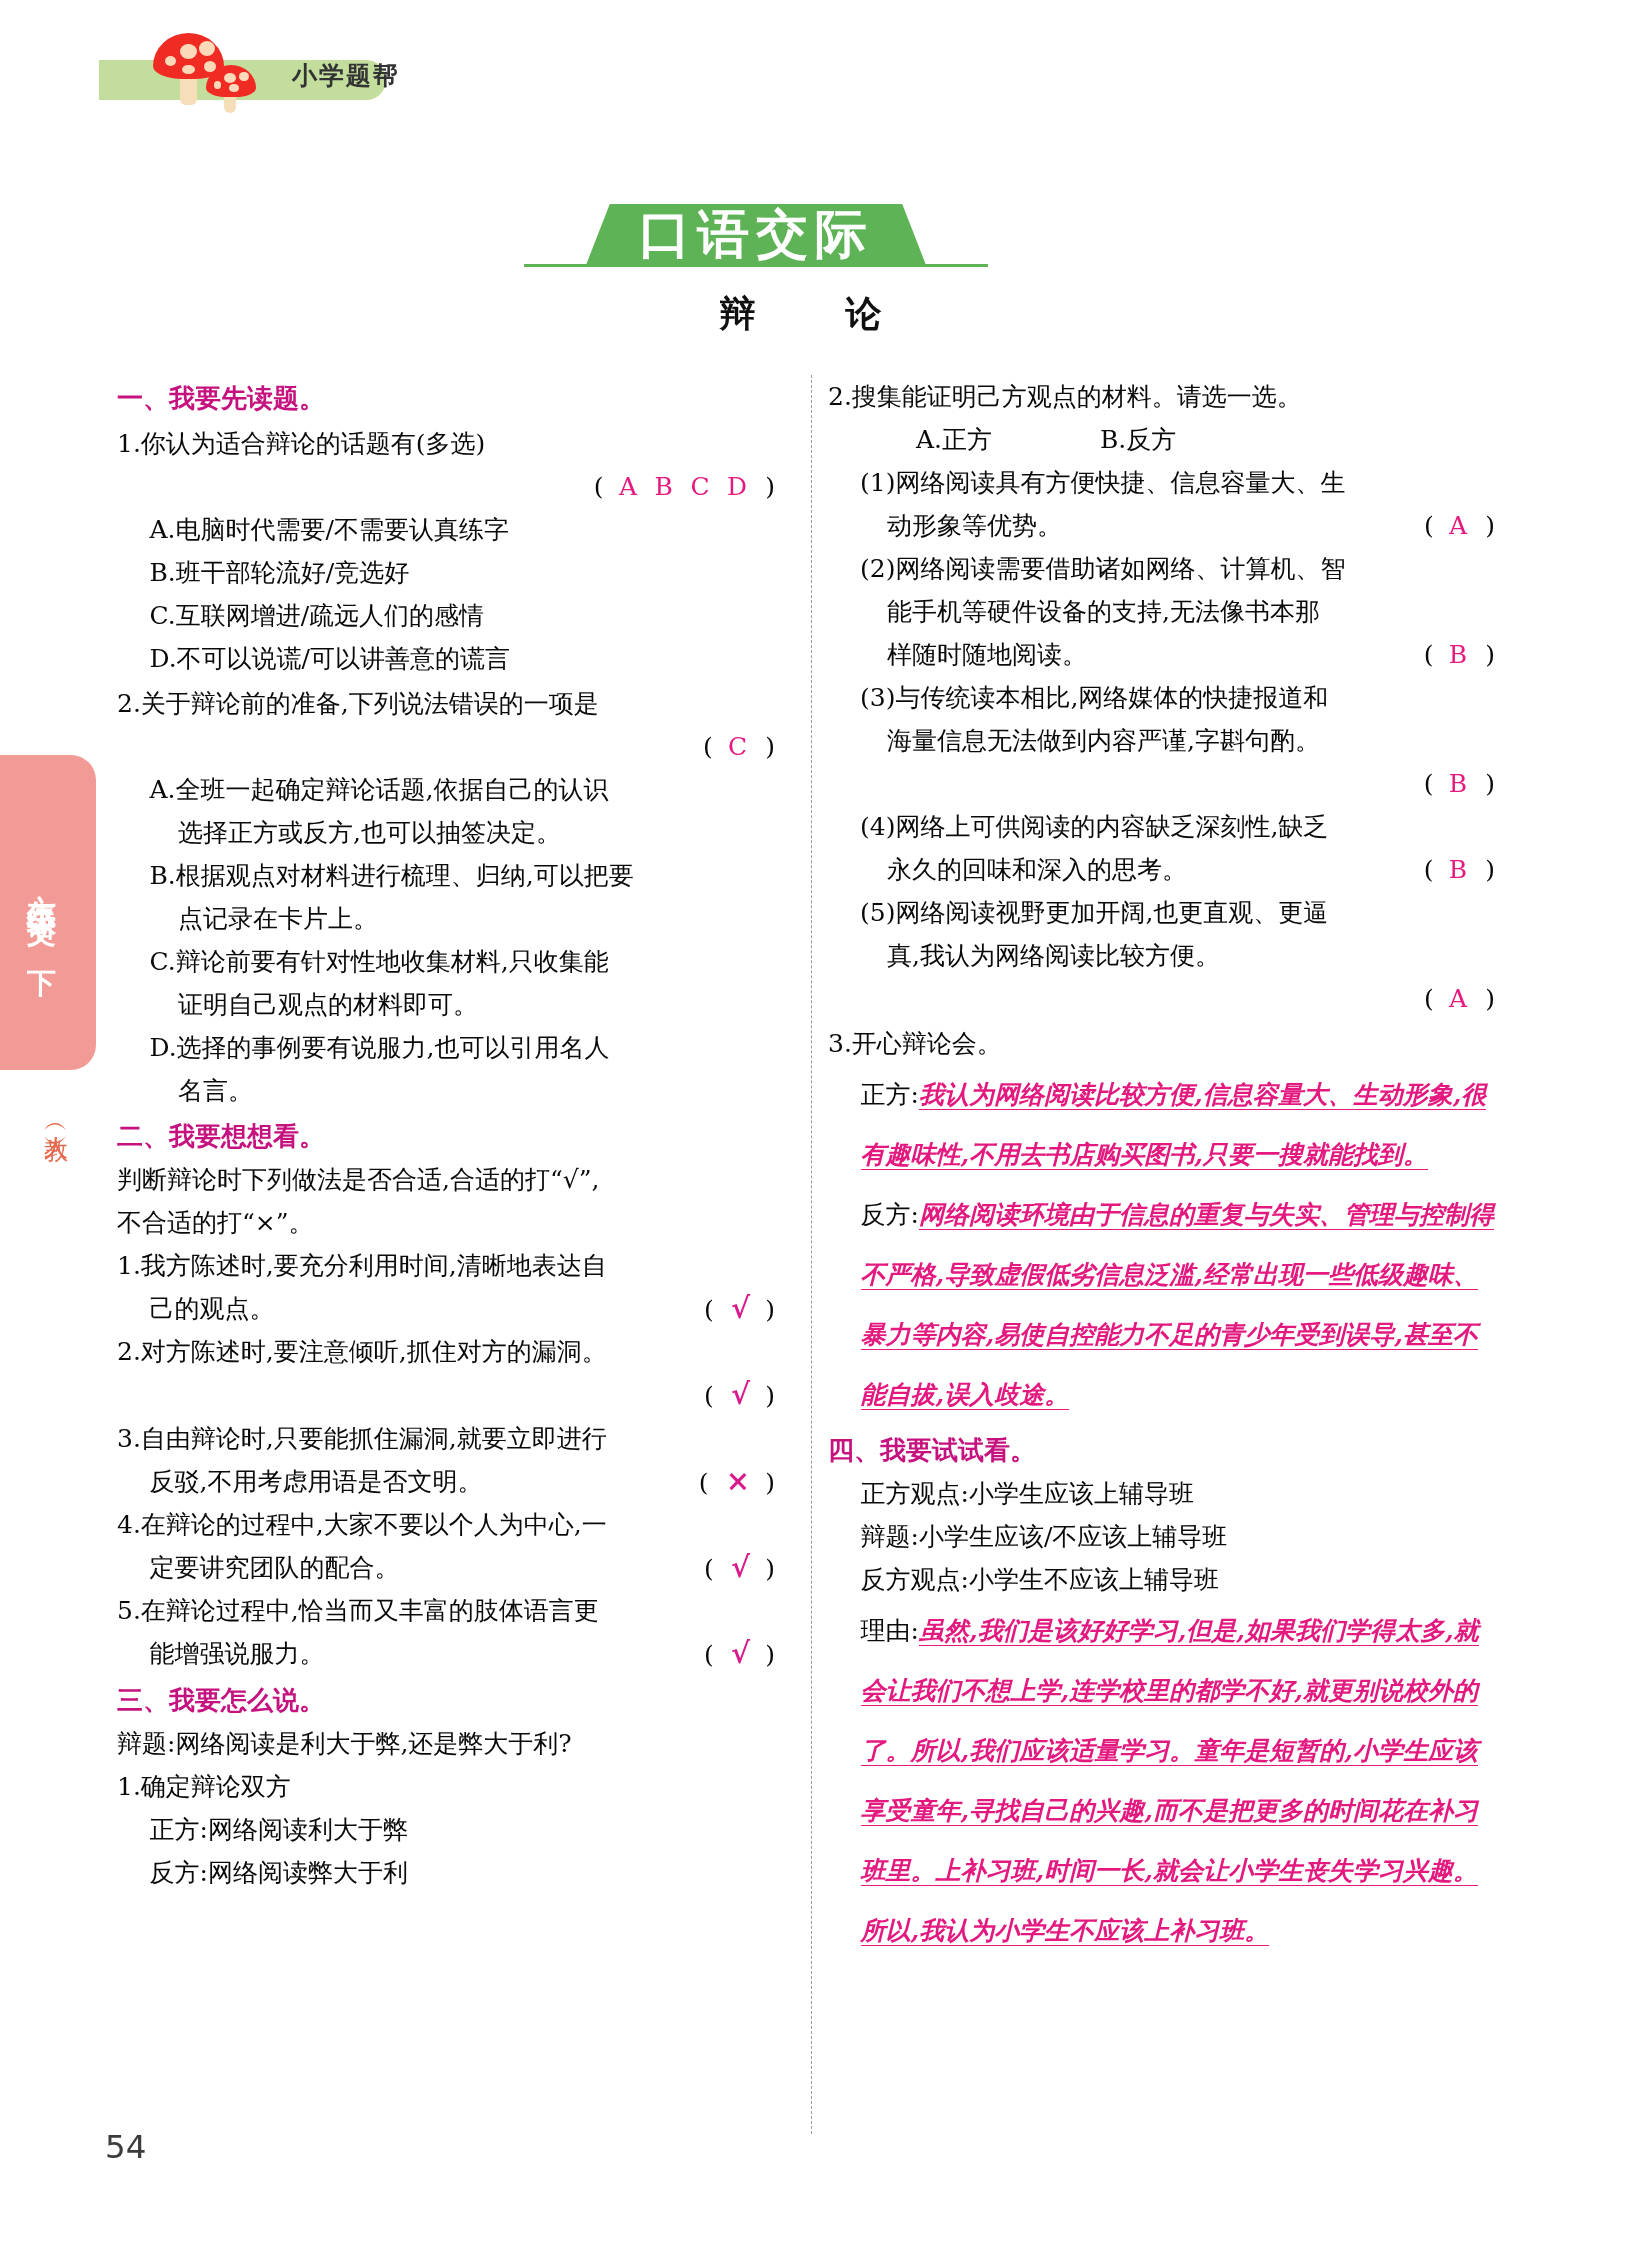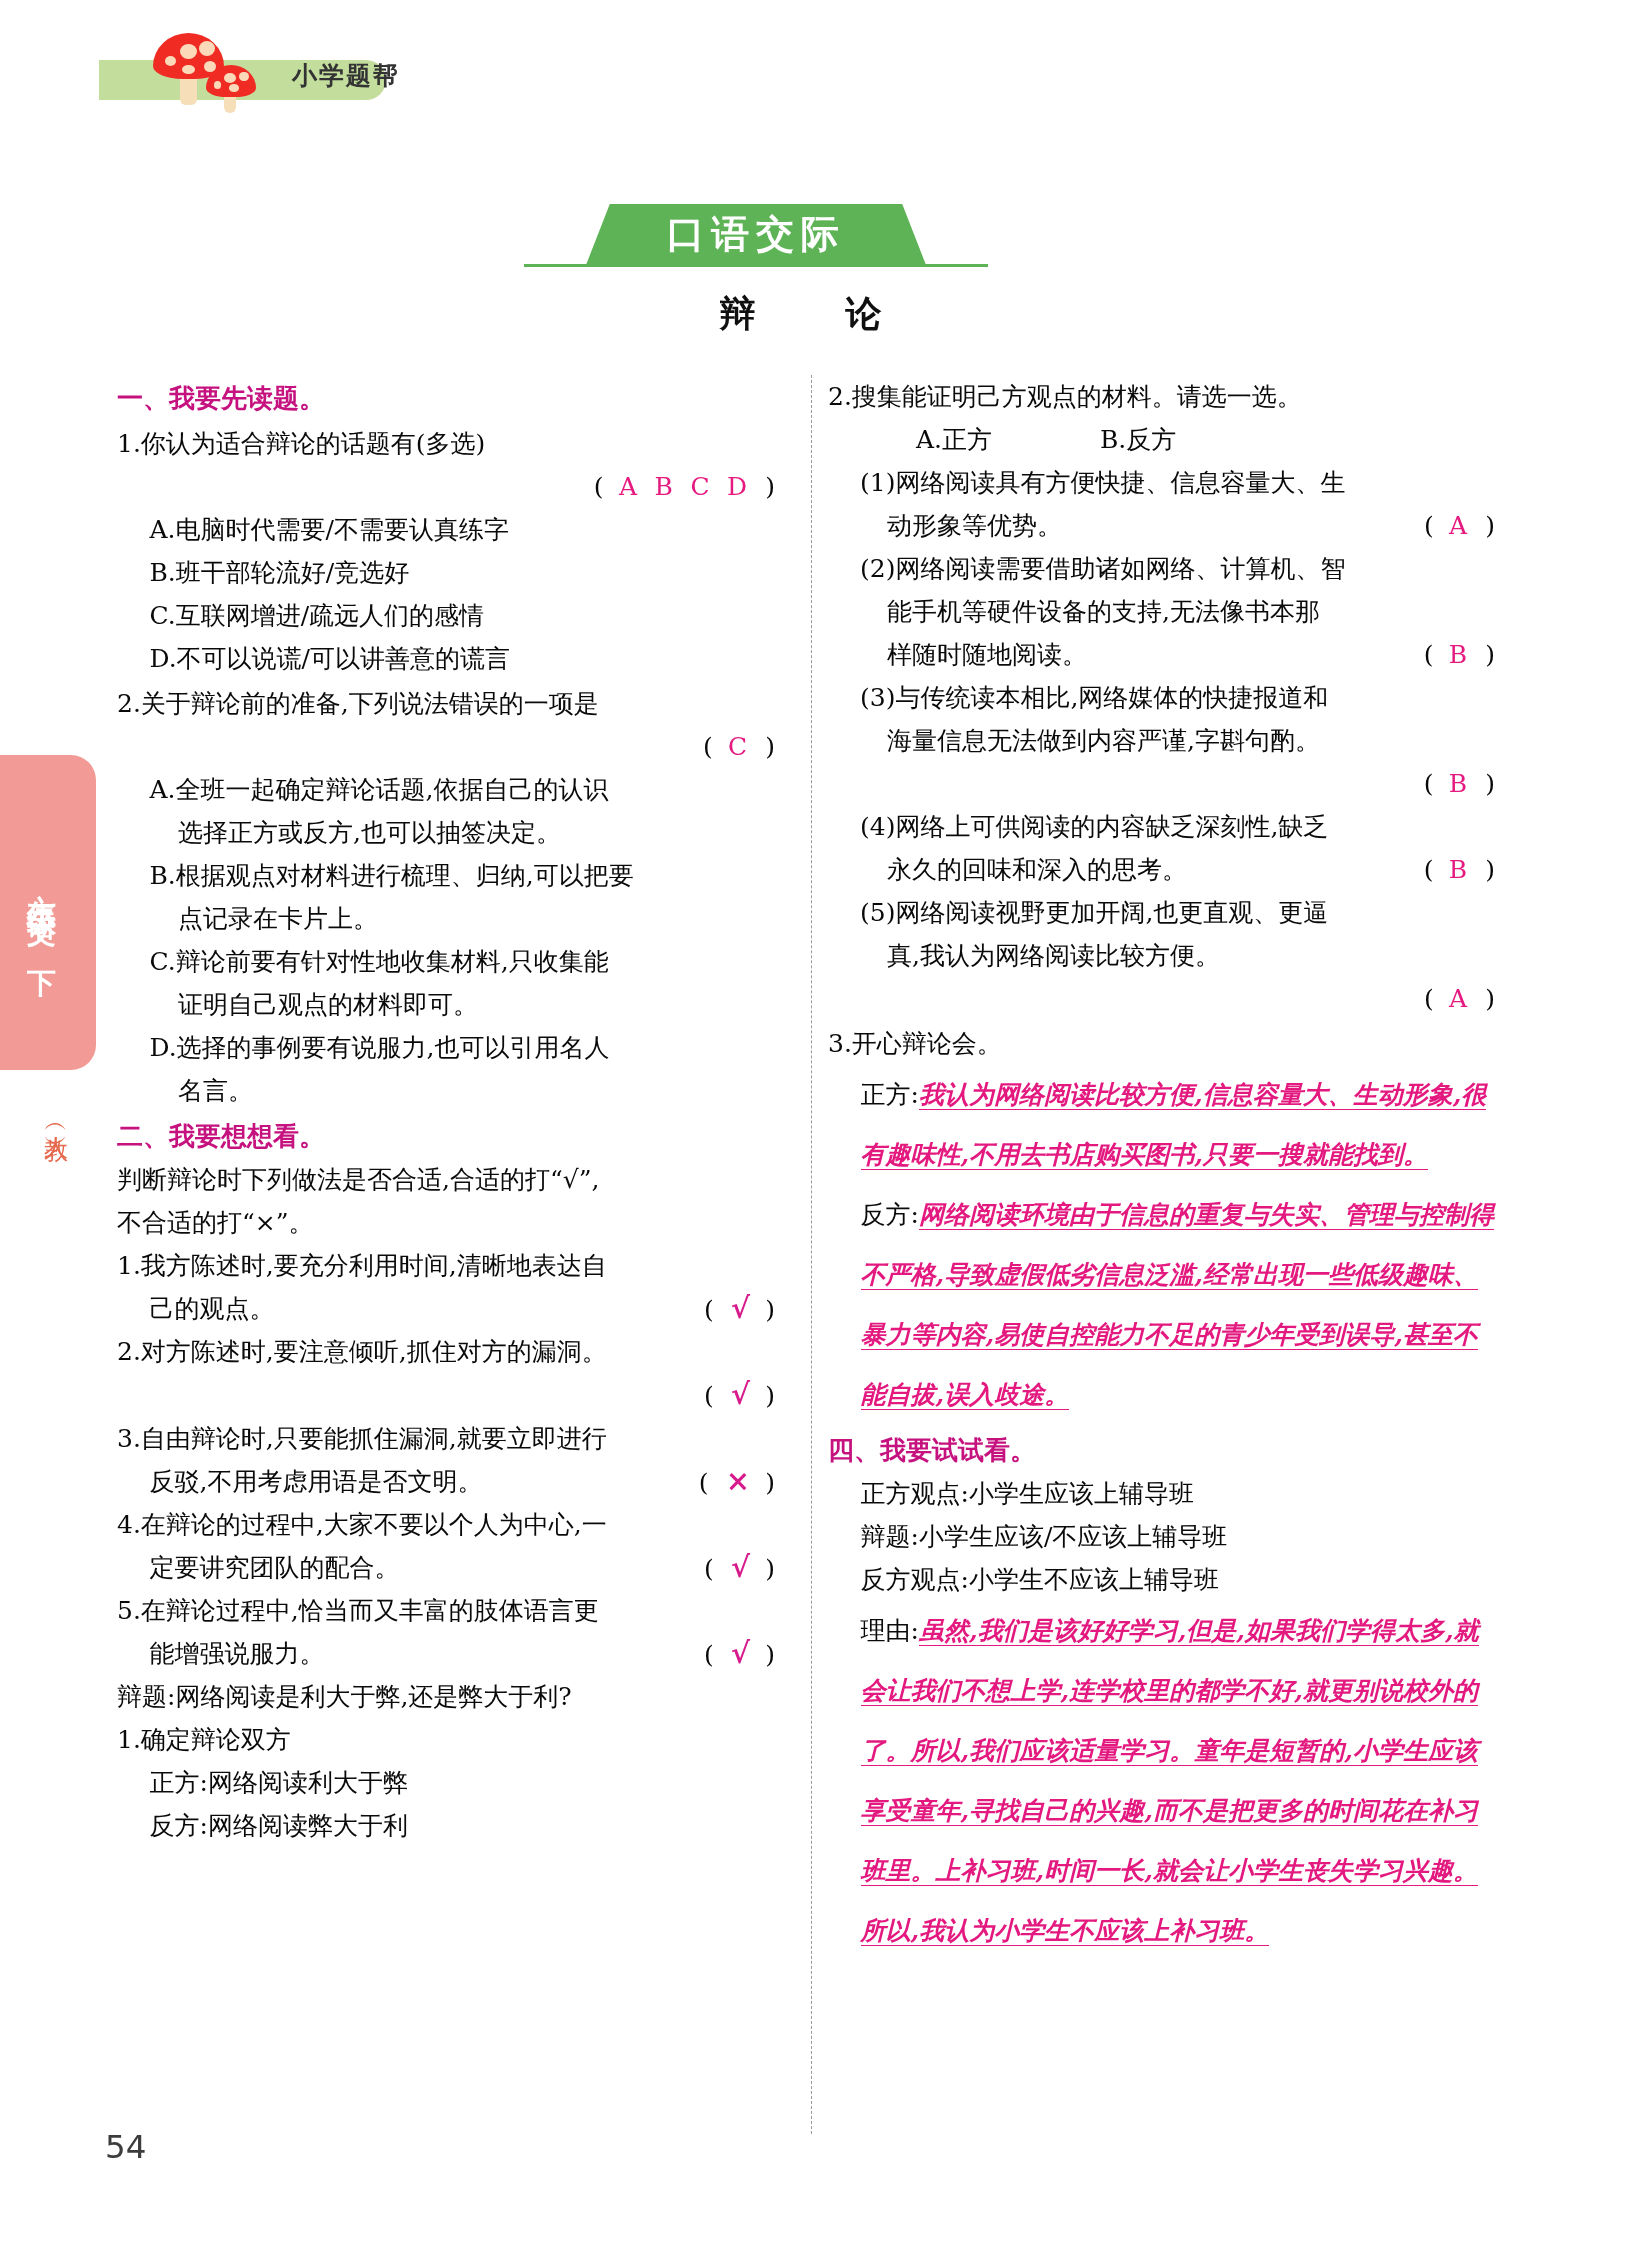--- a/index.html
+++ b/index.html
@@ -102,21 +102,21 @@
     width: 340px; height: 61px;
     background: #5db355;
     clip-path: polygon(7% 0, 93% 0, 100% 100%, 0% 100%);
     border-radius: 9.6px 9.6px 0 0;
   }
   .title-banner-inner {
     position: absolute;
     left: 0; top: 0; width: 100%; height: 100%;
     display: flex; align-items: center; justify-content: center;
     color: #fff;
-    font-size: 38px;
+    font-size: 52px;
     font-weight: bold;
     letter-spacing: 6.7px;
     font-family: "DejaVu Sans", "Liberation Sans", sans-serif;
   }
   .title-rule {
     position: absolute;
     left: 524px; top: 264px;
     width: 464px; height: 2.9px;
     background: #5db355;
   }
@@ -291,20 +291,21 @@
       <span class="inline-ans"><span class="paren">(</span><span class="ans-ck">√</span><span class="paren">)</span></span>
       <span>定要讲究团队的配合。</span>
     </div>
 
     <div class="hang">5.在辩论过程中,恰当而又丰富的肢体语言更</div>
     <div class="ind1">
       <span class="inline-ans"><span class="paren">(</span><span class="ans-ck">√</span><span class="paren">)</span></span>
       <span>能增强说服力。</span>
     </div>
 
+    <div class="sec-head">三、我要怎么说。</div>
     <div>辩题:网络阅读是利大于弊,还是弊大于利?</div>
     <div>1.确定辩论双方</div>
     <div class="ind1">正方:网络阅读利大于弊</div>
     <div class="ind1">反方:网络阅读弊大于利</div>
   </div>
 
   <div class="col col-right">
 
     <div class="q hang">2.搜集能证明己方观点的材料。请选一选。</div>
     <div class="ind3">

